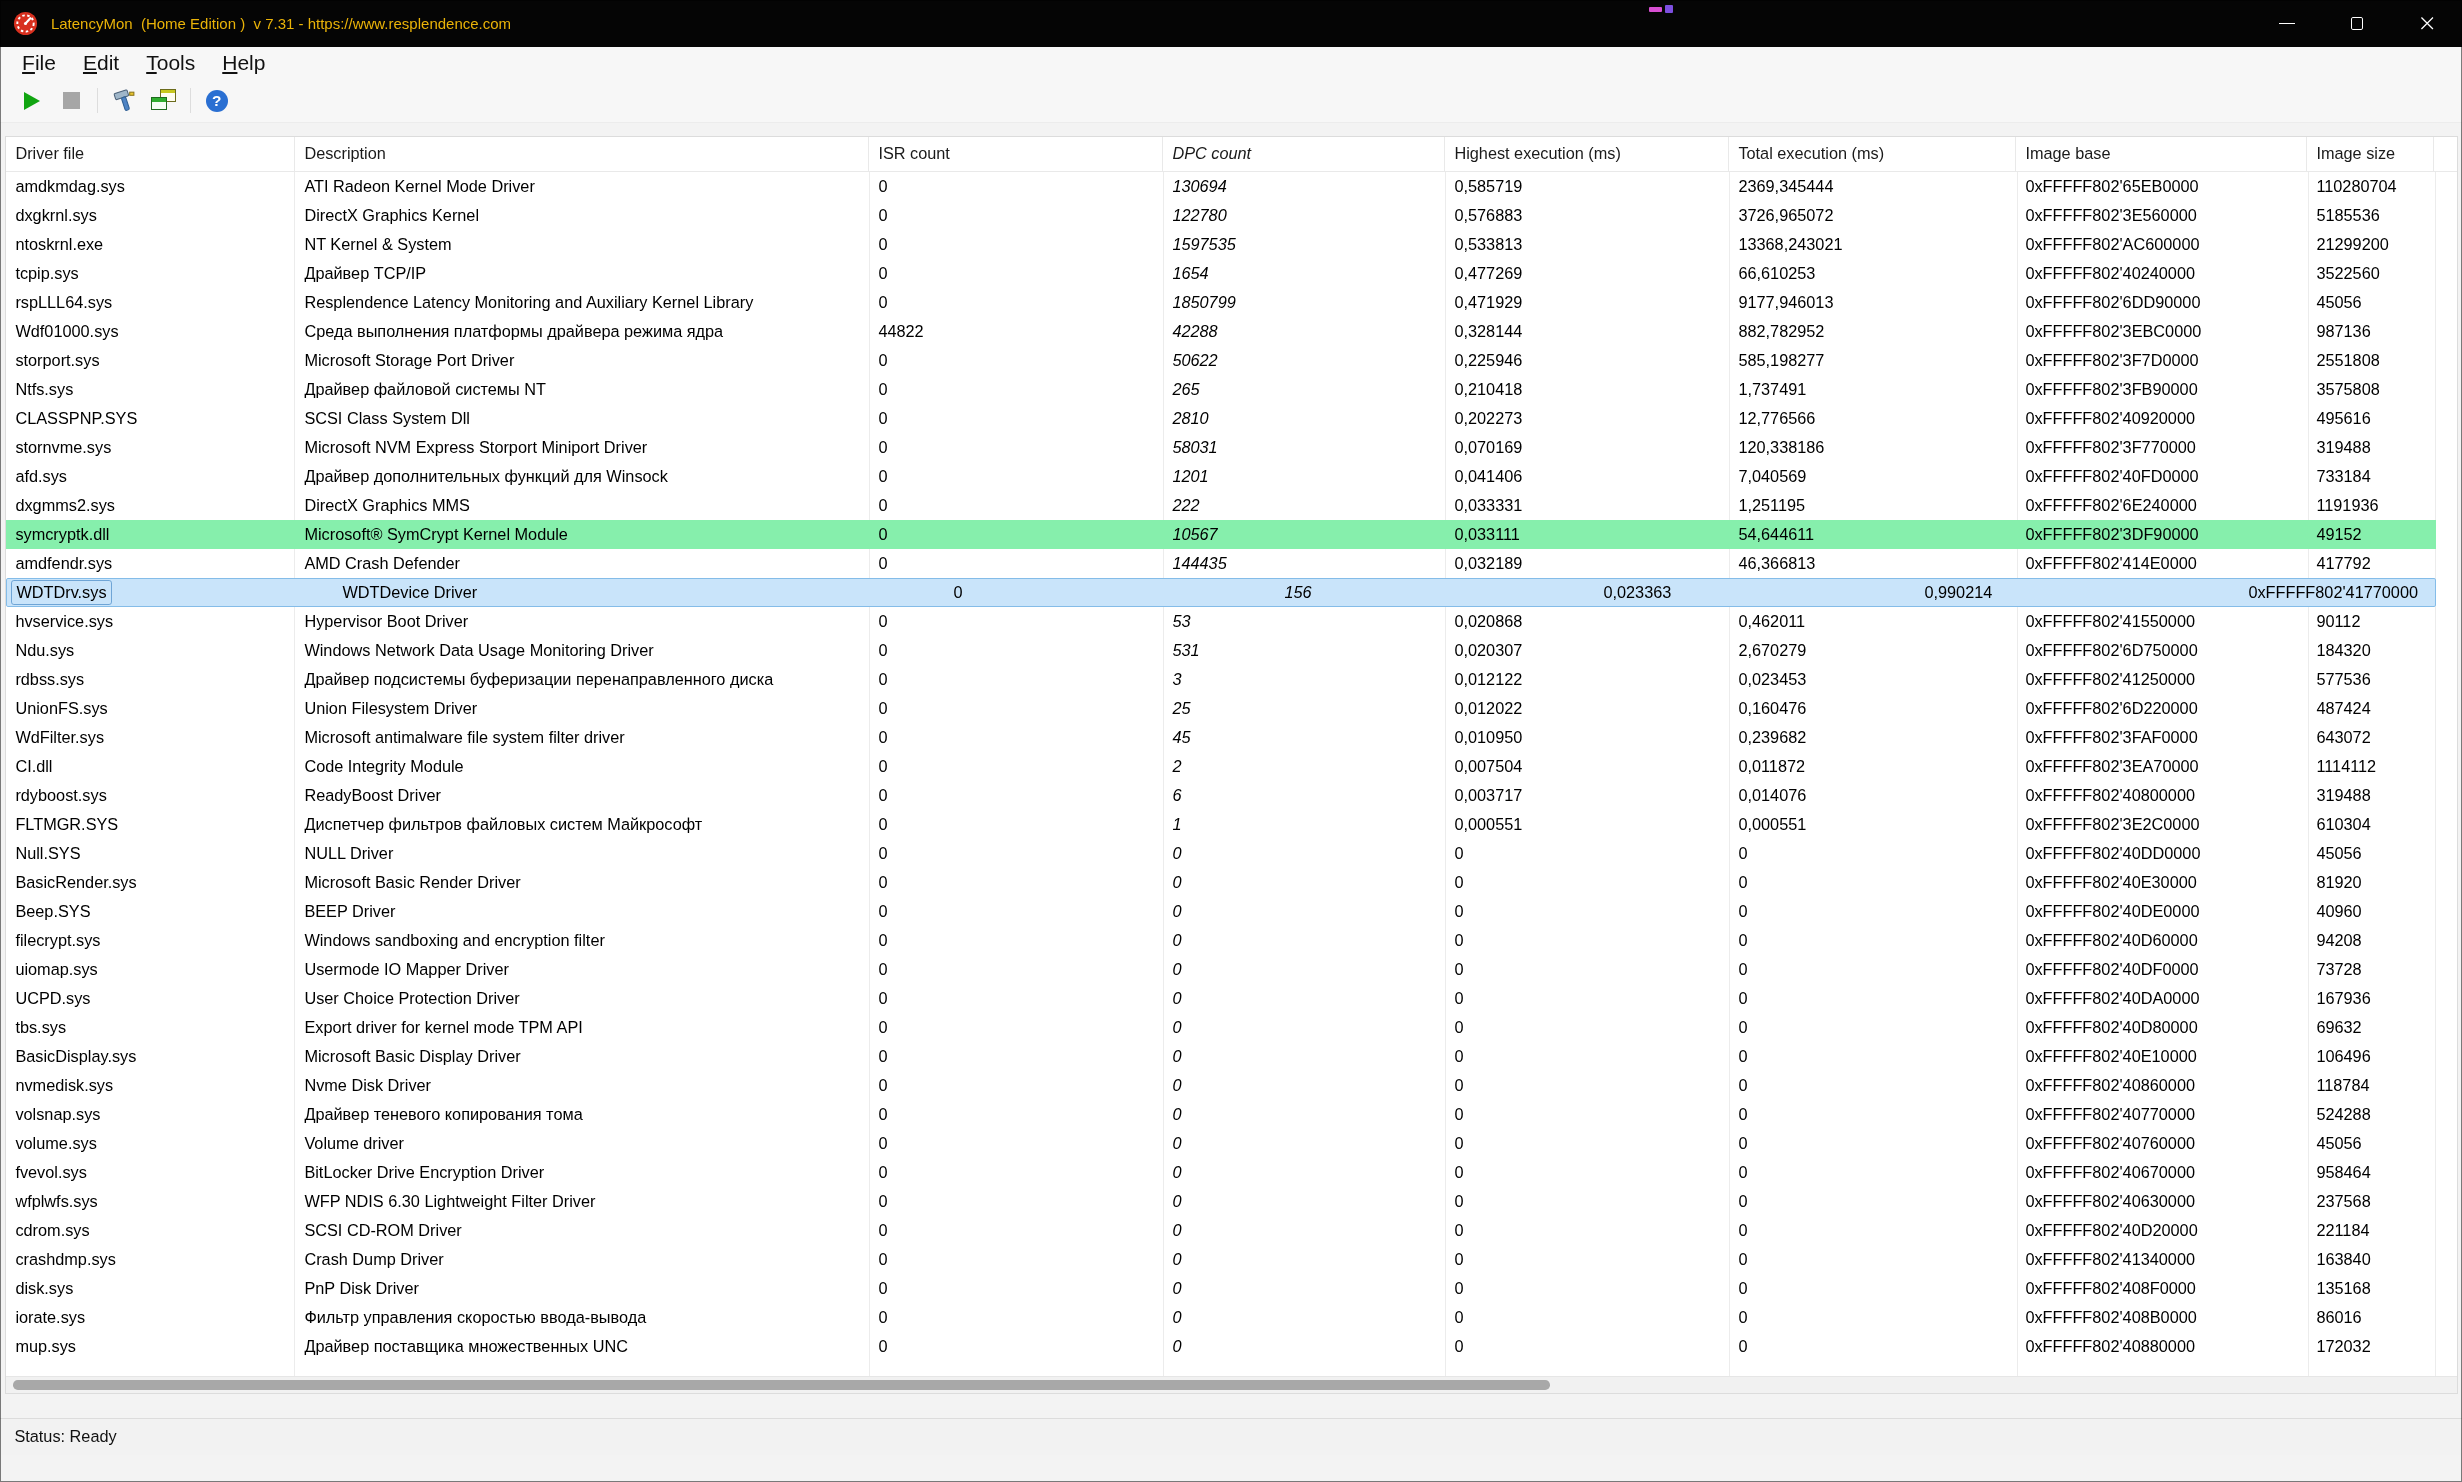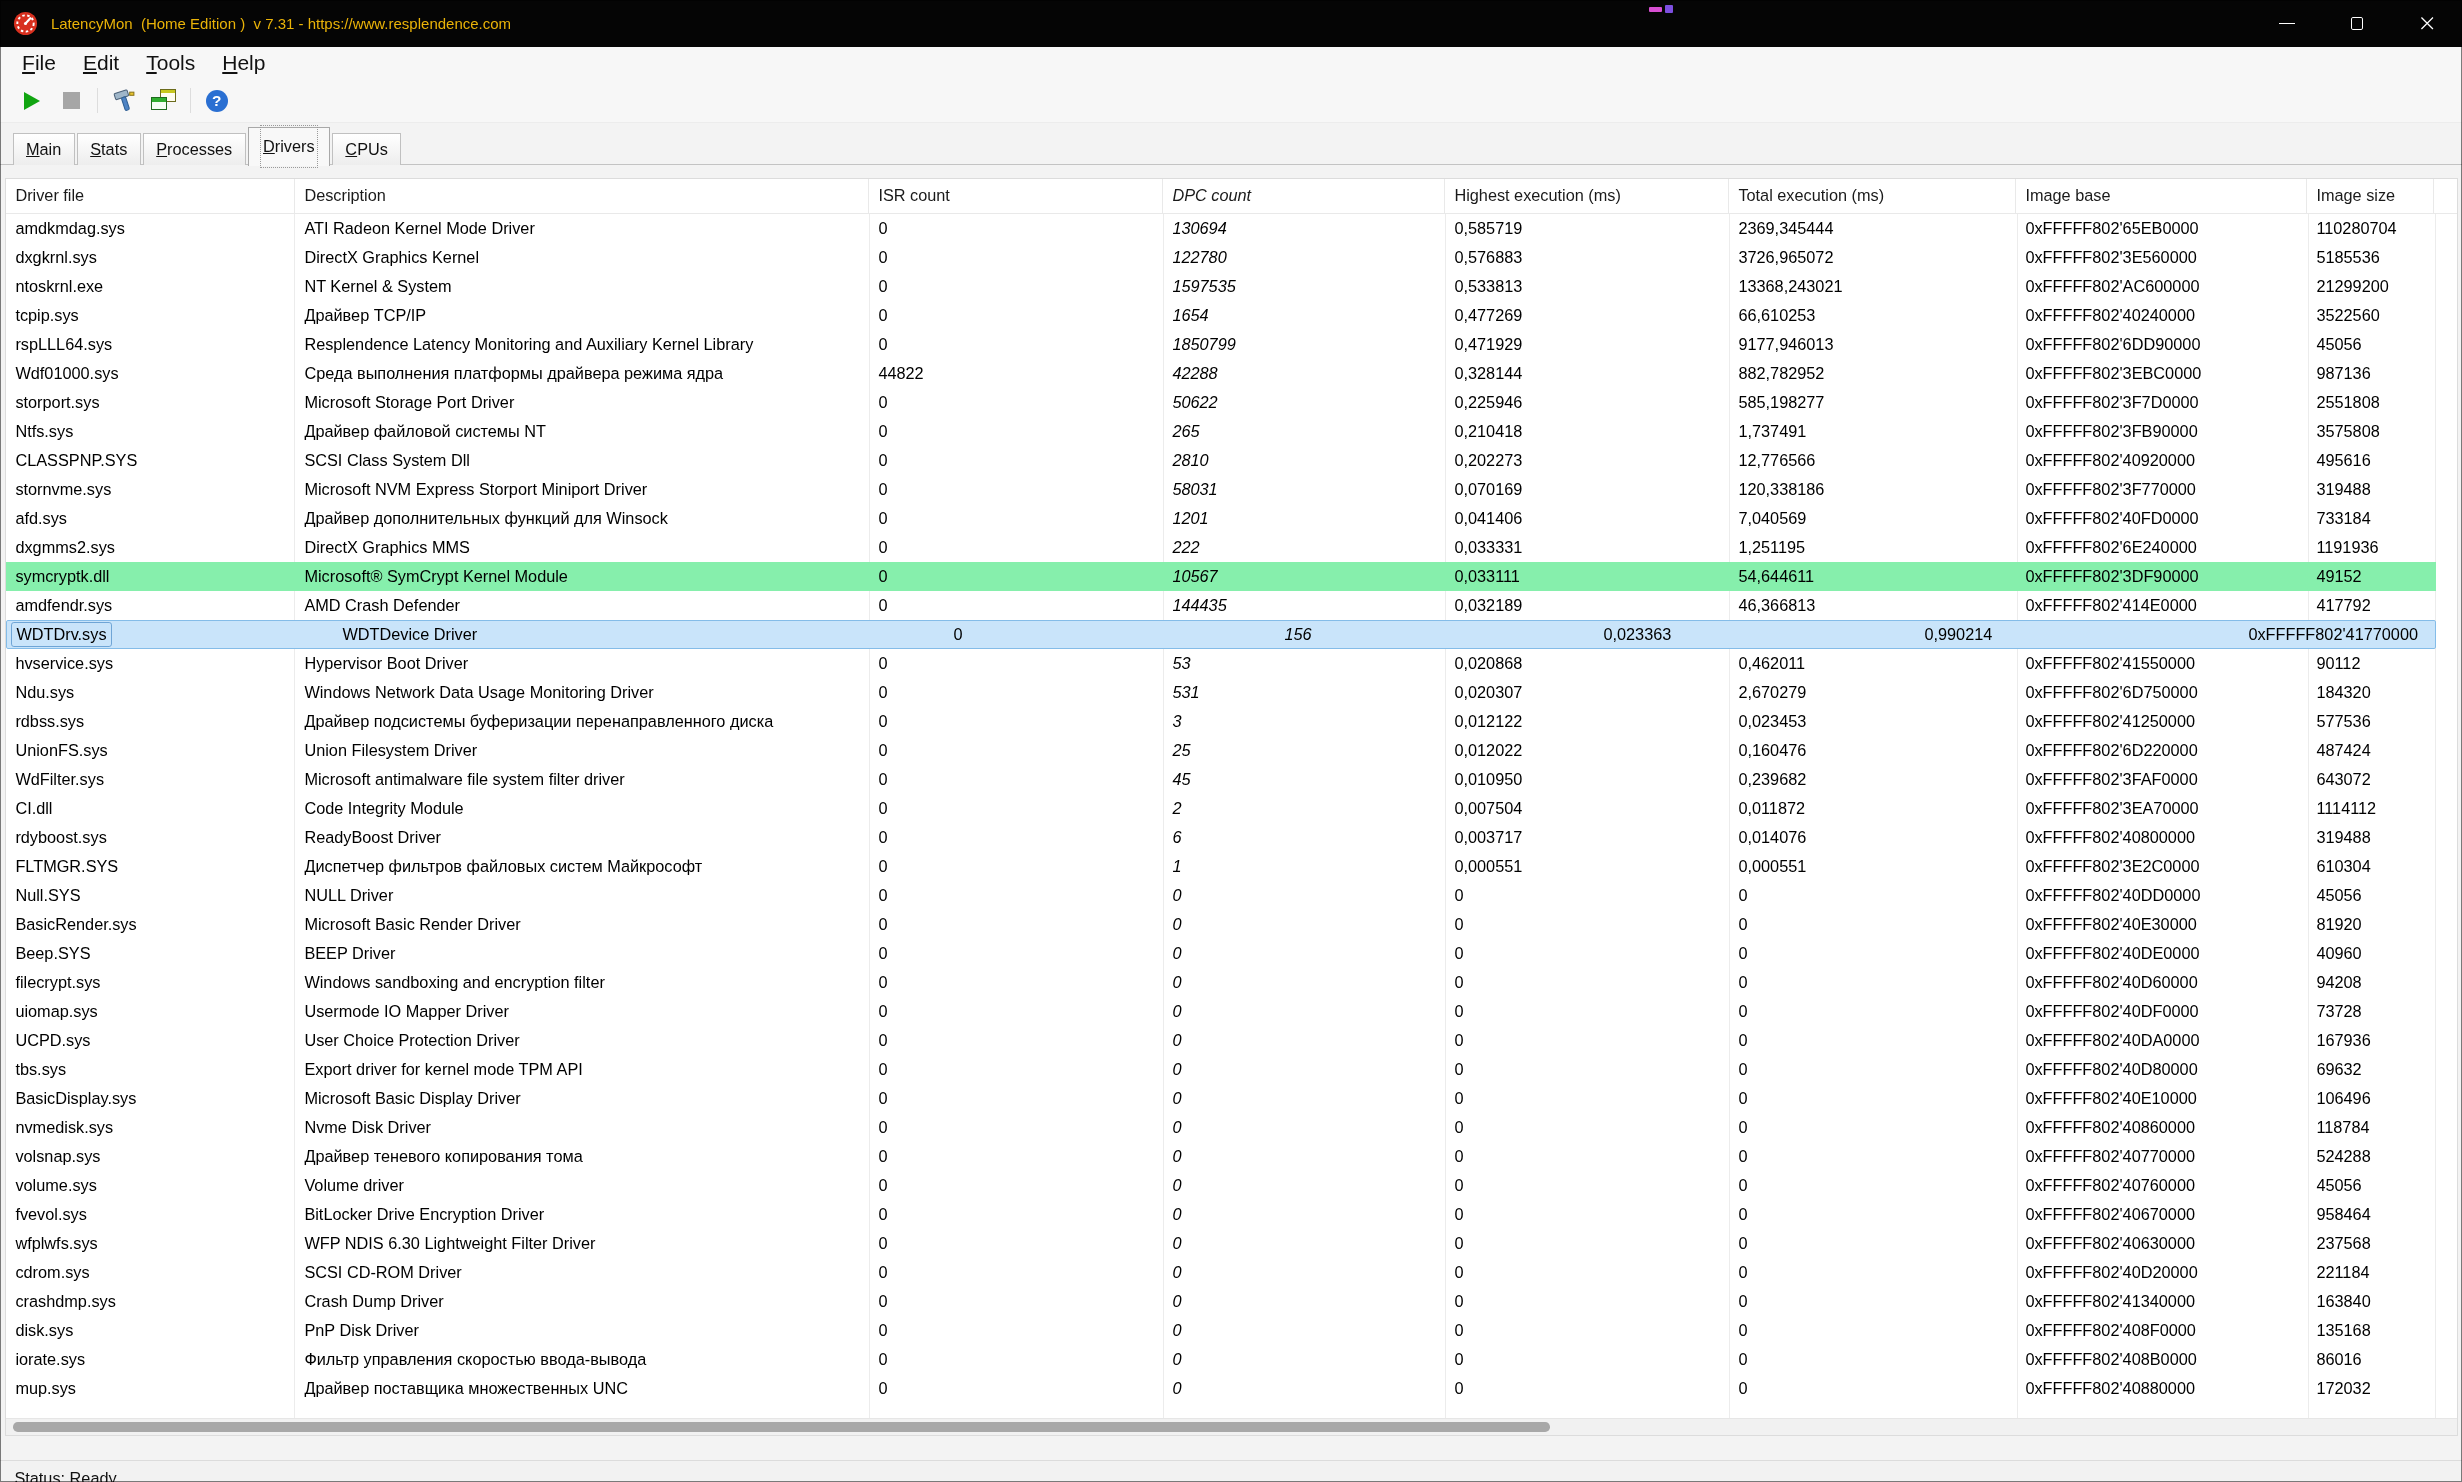--- a/index.html
+++ b/index.html
@@ -127,27 +127,20 @@
           <span class="copy-back"></span>
           <span class="copy-front"></span>
         </span>
     </button>
     <span class="tb-sep"></span>
     <button class="tbtn">
         <span class="help-icon">?</span>
       </button>
   </div>
 
-  <div class="tabstrip">
-    <div class="tab"><span class="tab-label">Main</span></div>
-    <div class="tab"><span class="tab-label">Stats</span></div>
-    <div class="tab"><span class="tab-label">Processes</span></div>
-    <div class="tab selected"><span class="tab-label">Drivers</span></div>
-    <div class="tab"><span class="tab-label">CPUs</span></div>
-  </div>
 
   <div class="listview">
     <div class="lv-header">
       <div class="lv-hcell c0">Driver file</div>
       <div class="lv-hcell c1">Description</div>
       <div class="lv-hcell c2">ISR count</div>
       <div class="lv-hcell c3">DPC count</div>
       <div class="lv-hcell c4">Highest execution (ms)</div>
       <div class="lv-hcell c5">Total execution (ms)</div>
       <div class="lv-hcell c6">Image base</div>

